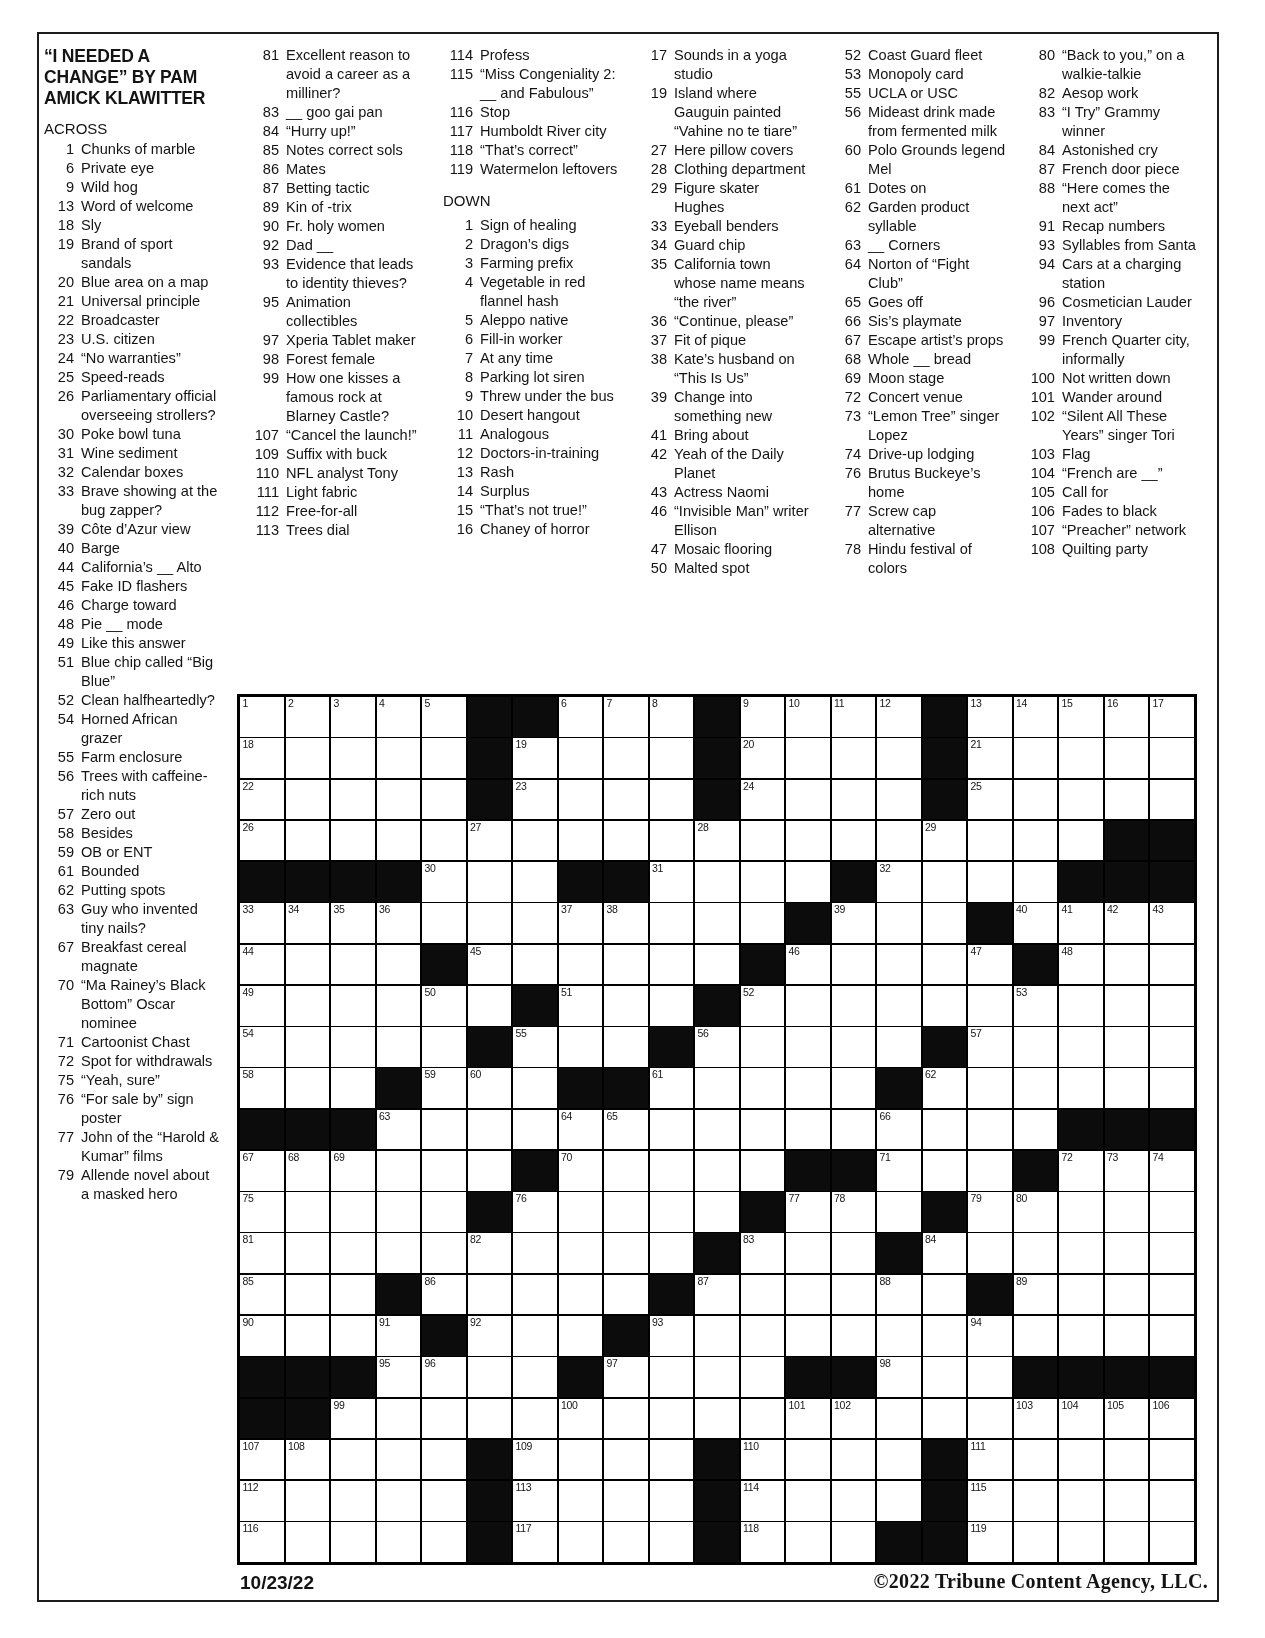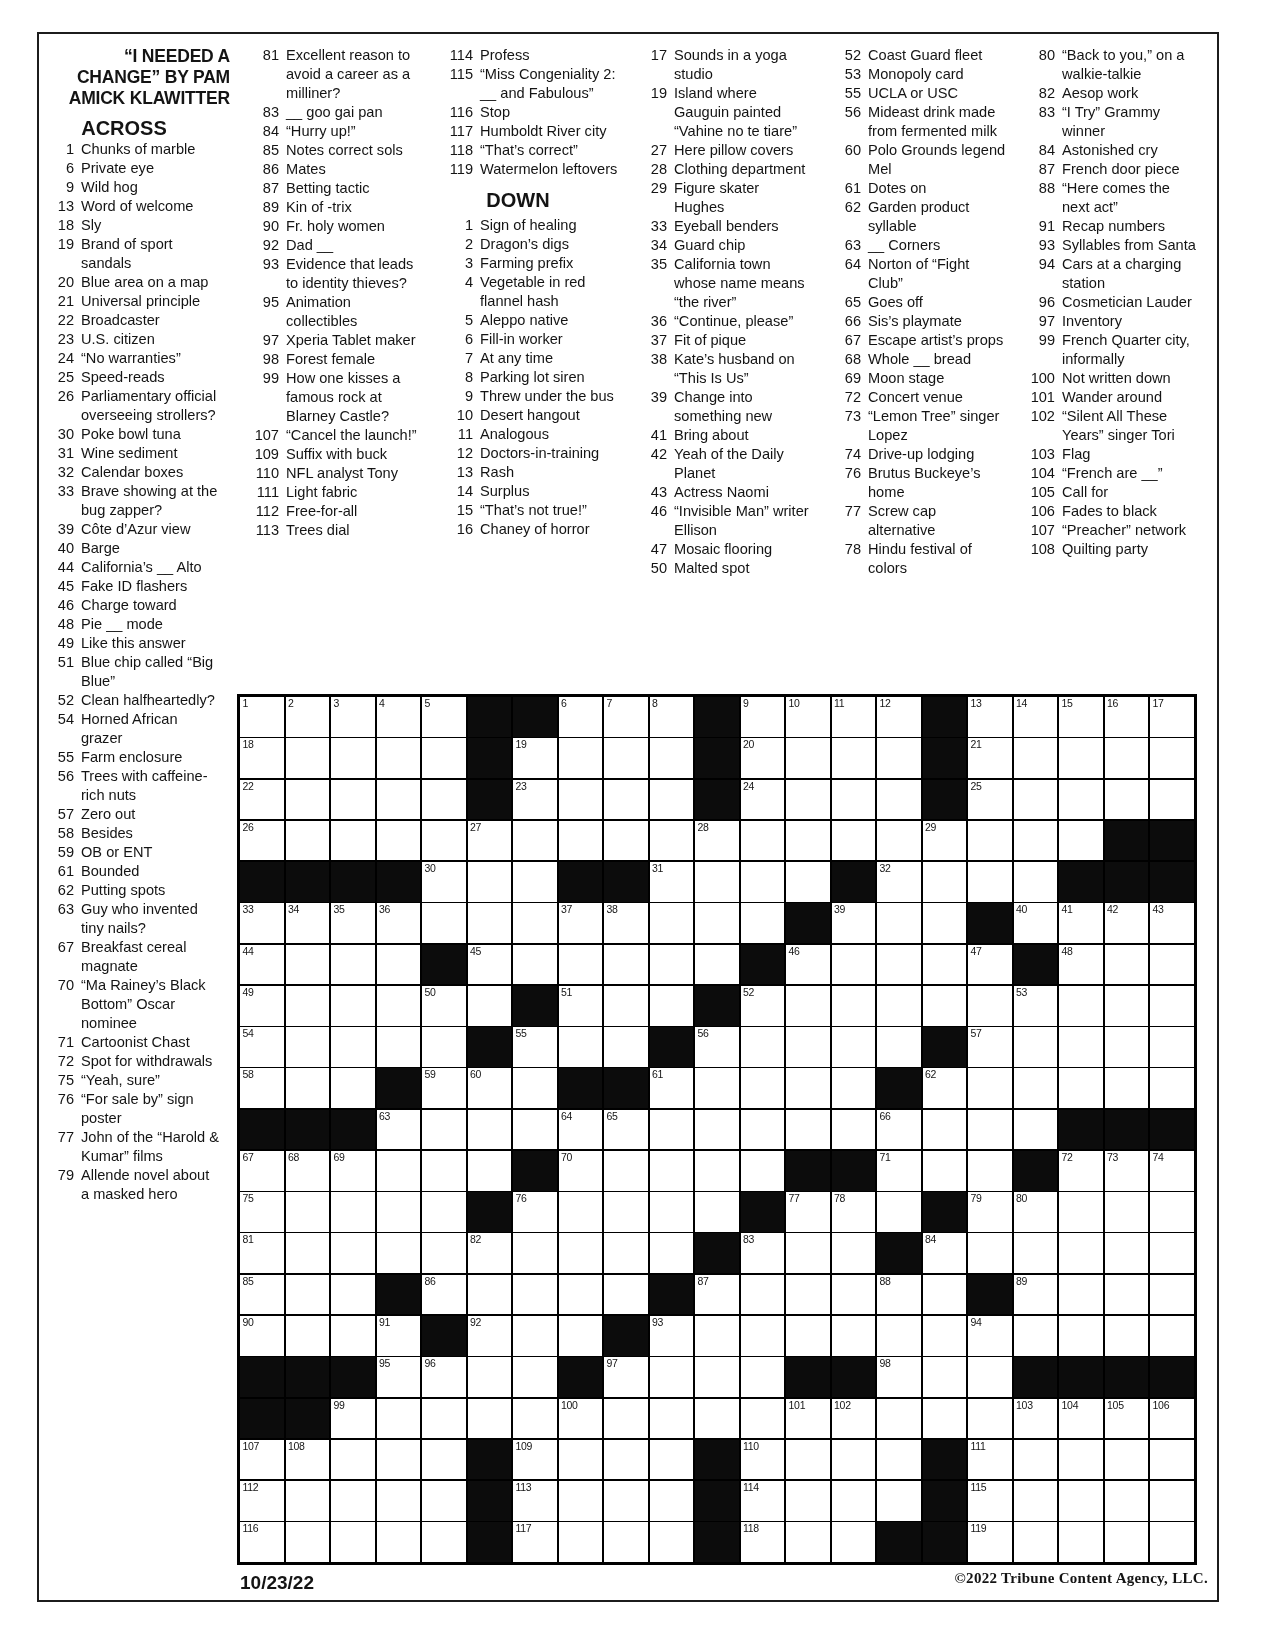--- a/index.html
+++ b/index.html
@@ -5,32 +5,32 @@
   html,body{margin:0;padding:0;background:#fff;}
   body{width:1265px;height:1638px;position:relative;font-family:"Liberation Sans",sans-serif;color:#141414;-webkit-font-smoothing:antialiased;}
   .frame{position:absolute;left:37px;top:32px;width:1178px;height:1566px;border:2px solid #1c1c1c;background:#fff;}
   .clue-col{position:absolute;top:46px;}
   .col-x1{left:44px;width:186px;}
   .col-x2{left:249px;width:176px;}
   .col-x3{left:443px;width:176px;}
   .col-x4{left:637px;width:176px;}
   .col-x5{left:831px;width:176px;}
   .col-x6{left:1025px;width:178px;}
-  .puzzle-title{font-size:17.5px;line-height:21px;font-weight:bold;letter-spacing:-0.2px;margin:0 0 7px 0;text-align:right;}
-  .section-header{font-weight:bold;font-size:20px;line-height:19px;text-align:center;width:160px;margin:10px 0 2px 0;}
+  .puzzle-title{font-size:17.5px;line-height:21px;font-weight:bold;letter-spacing:-0.2px;margin:0 0 7px 0;}
+  .section-header{font-weight:normal;font-size:15px;line-height:19px;text-align:left;width:160px;margin:10px 0 2px 0;}
   .dn-header{width:150px;margin:12px 0 6px 0;}
   .clue{display:flex;font-size:14.6px;line-height:19px;}
   .clue .num{flex:none;width:30px;text-align:right;padding-right:7px;}
   .clue .txt{width:138px;}
   .grid{position:absolute;left:237px;top:694px;width:960px;height:871px;background:#000;border:3px solid #000;box-sizing:border-box;display:grid;grid-template-columns:repeat(21,1fr);grid-template-rows:repeat(21,1fr);gap:1.6px;}
   .cell{background:#fff;position:relative;}
   .cell.black{background:#0c0c0c;}
   .cell .cn{position:absolute;top:1px;left:2.5px;font-size:10.5px;line-height:11px;letter-spacing:-0.3px;}
   .footer-date{position:absolute;left:240px;top:1572px;font-size:19px;font-weight:bold;}
-  .footer-copy{position:absolute;right:57px;top:1570px;font-family:"Liberation Serif",serif;font-weight:bold;font-size:15px;letter-spacing:0.3px;}
+  .footer-copy{position:absolute;right:57px;top:1570px;font-family:"Liberation Serif",serif;font-weight:bold;font-size:20px;letter-spacing:0.3px;}
 </style>
 </head>
 <body>
 
 <div class="frame"></div>
 
 <div class="clue-col col-x1">
   <div class="puzzle-title">
     <div>“I NEEDED A</div>
     <div>CHANGE” BY PAM</div>

